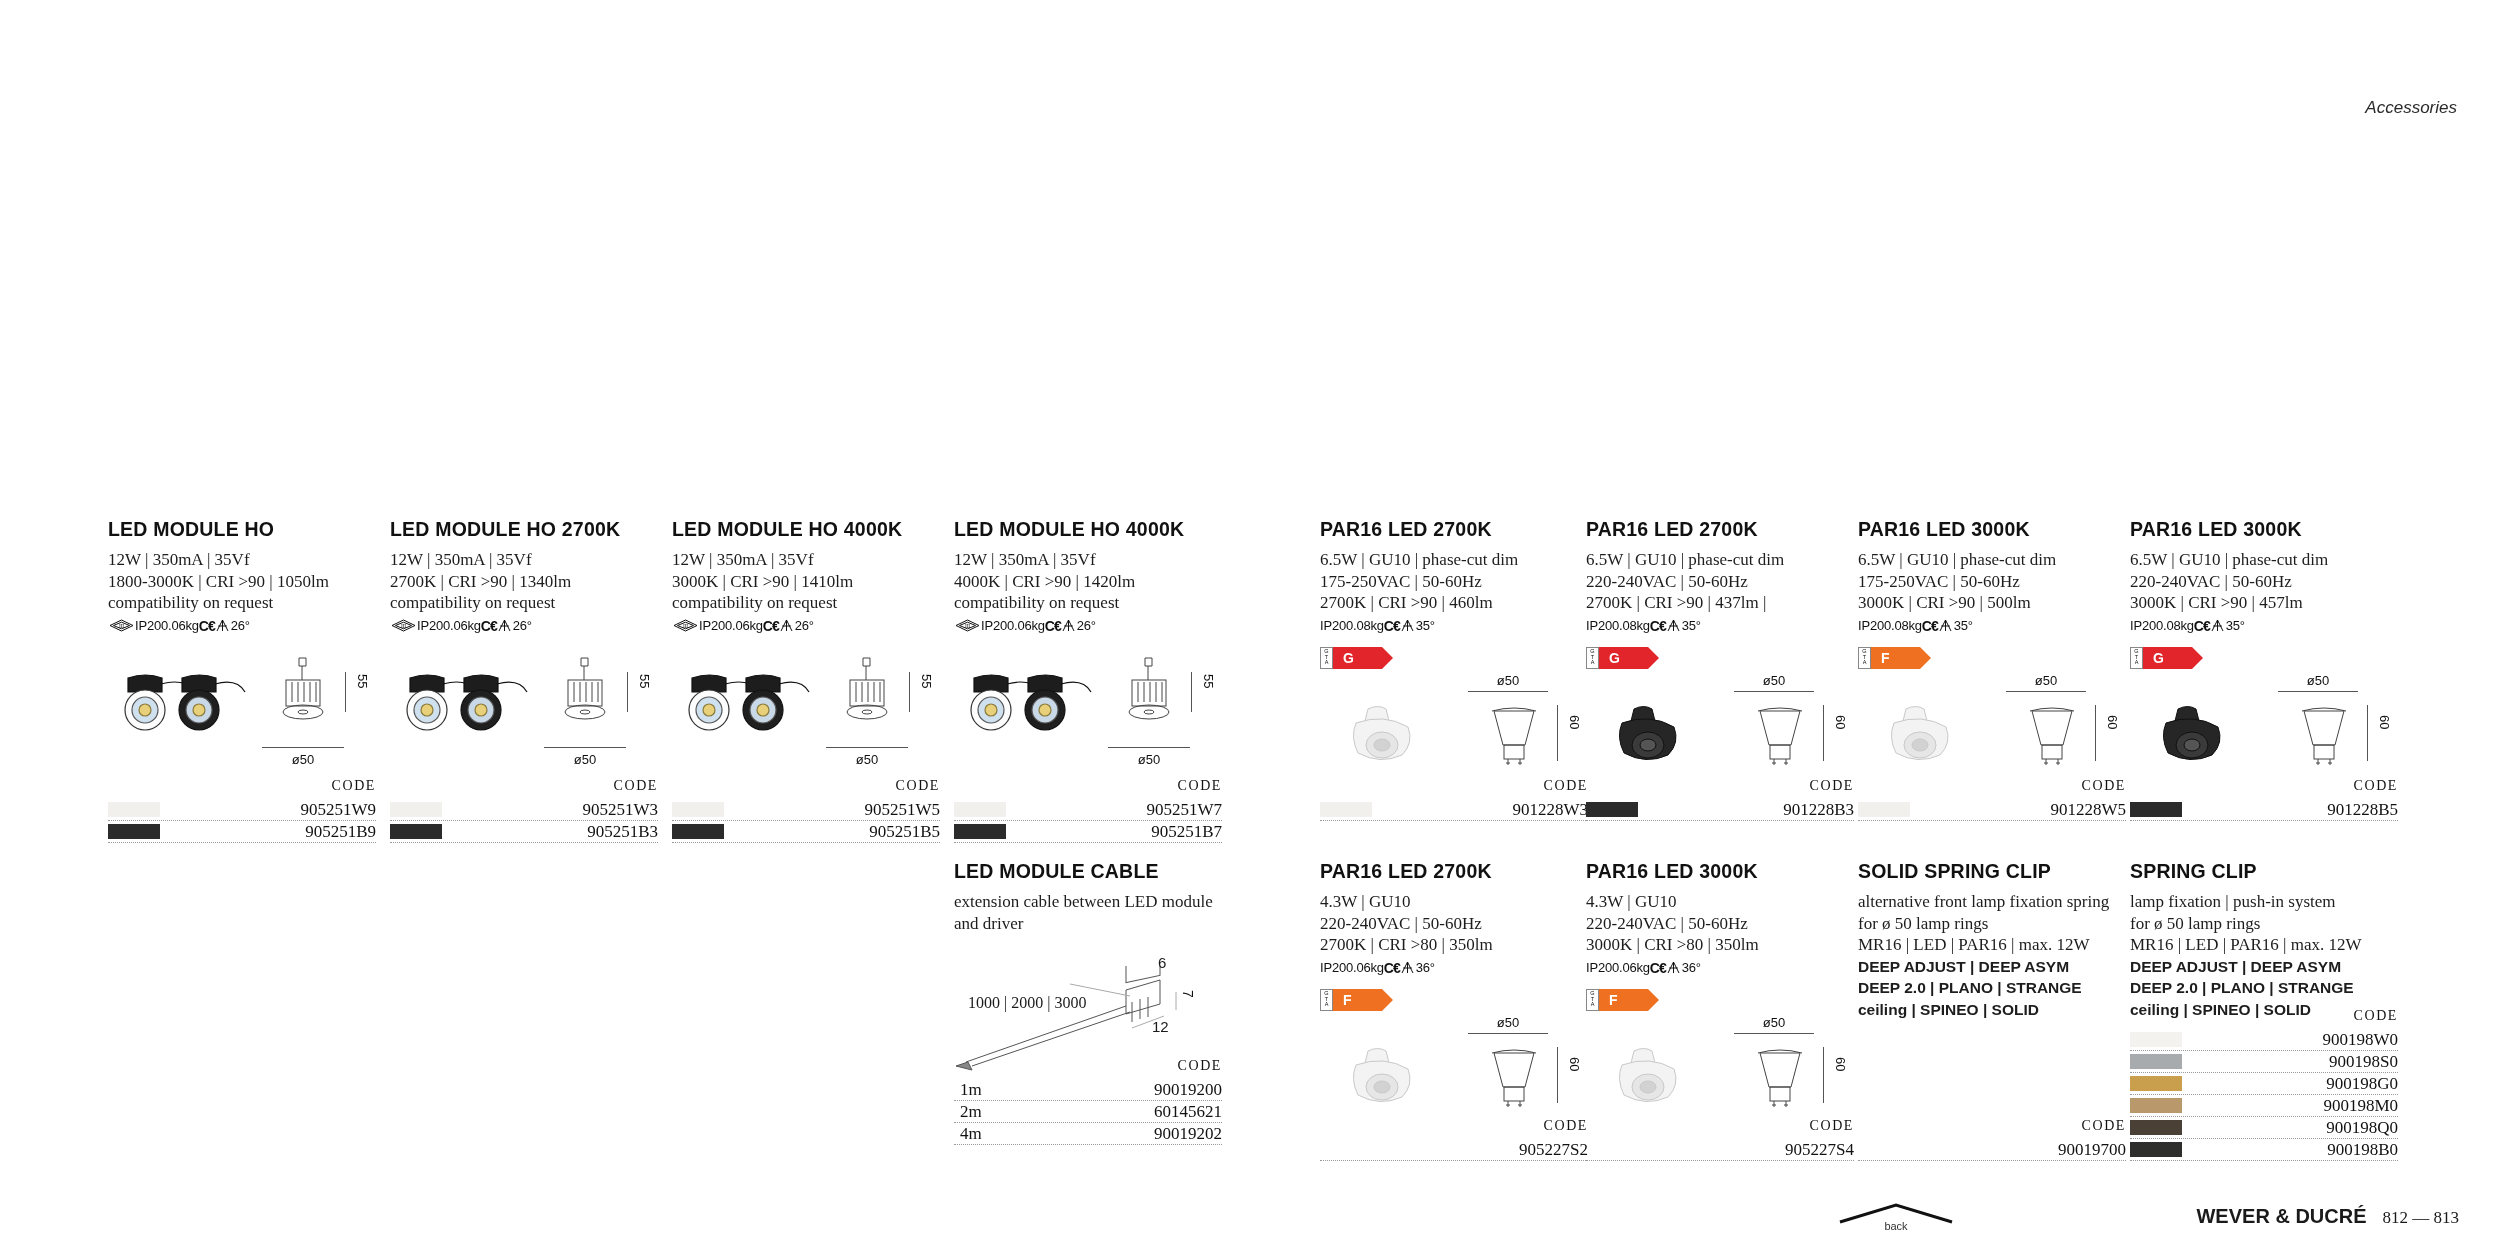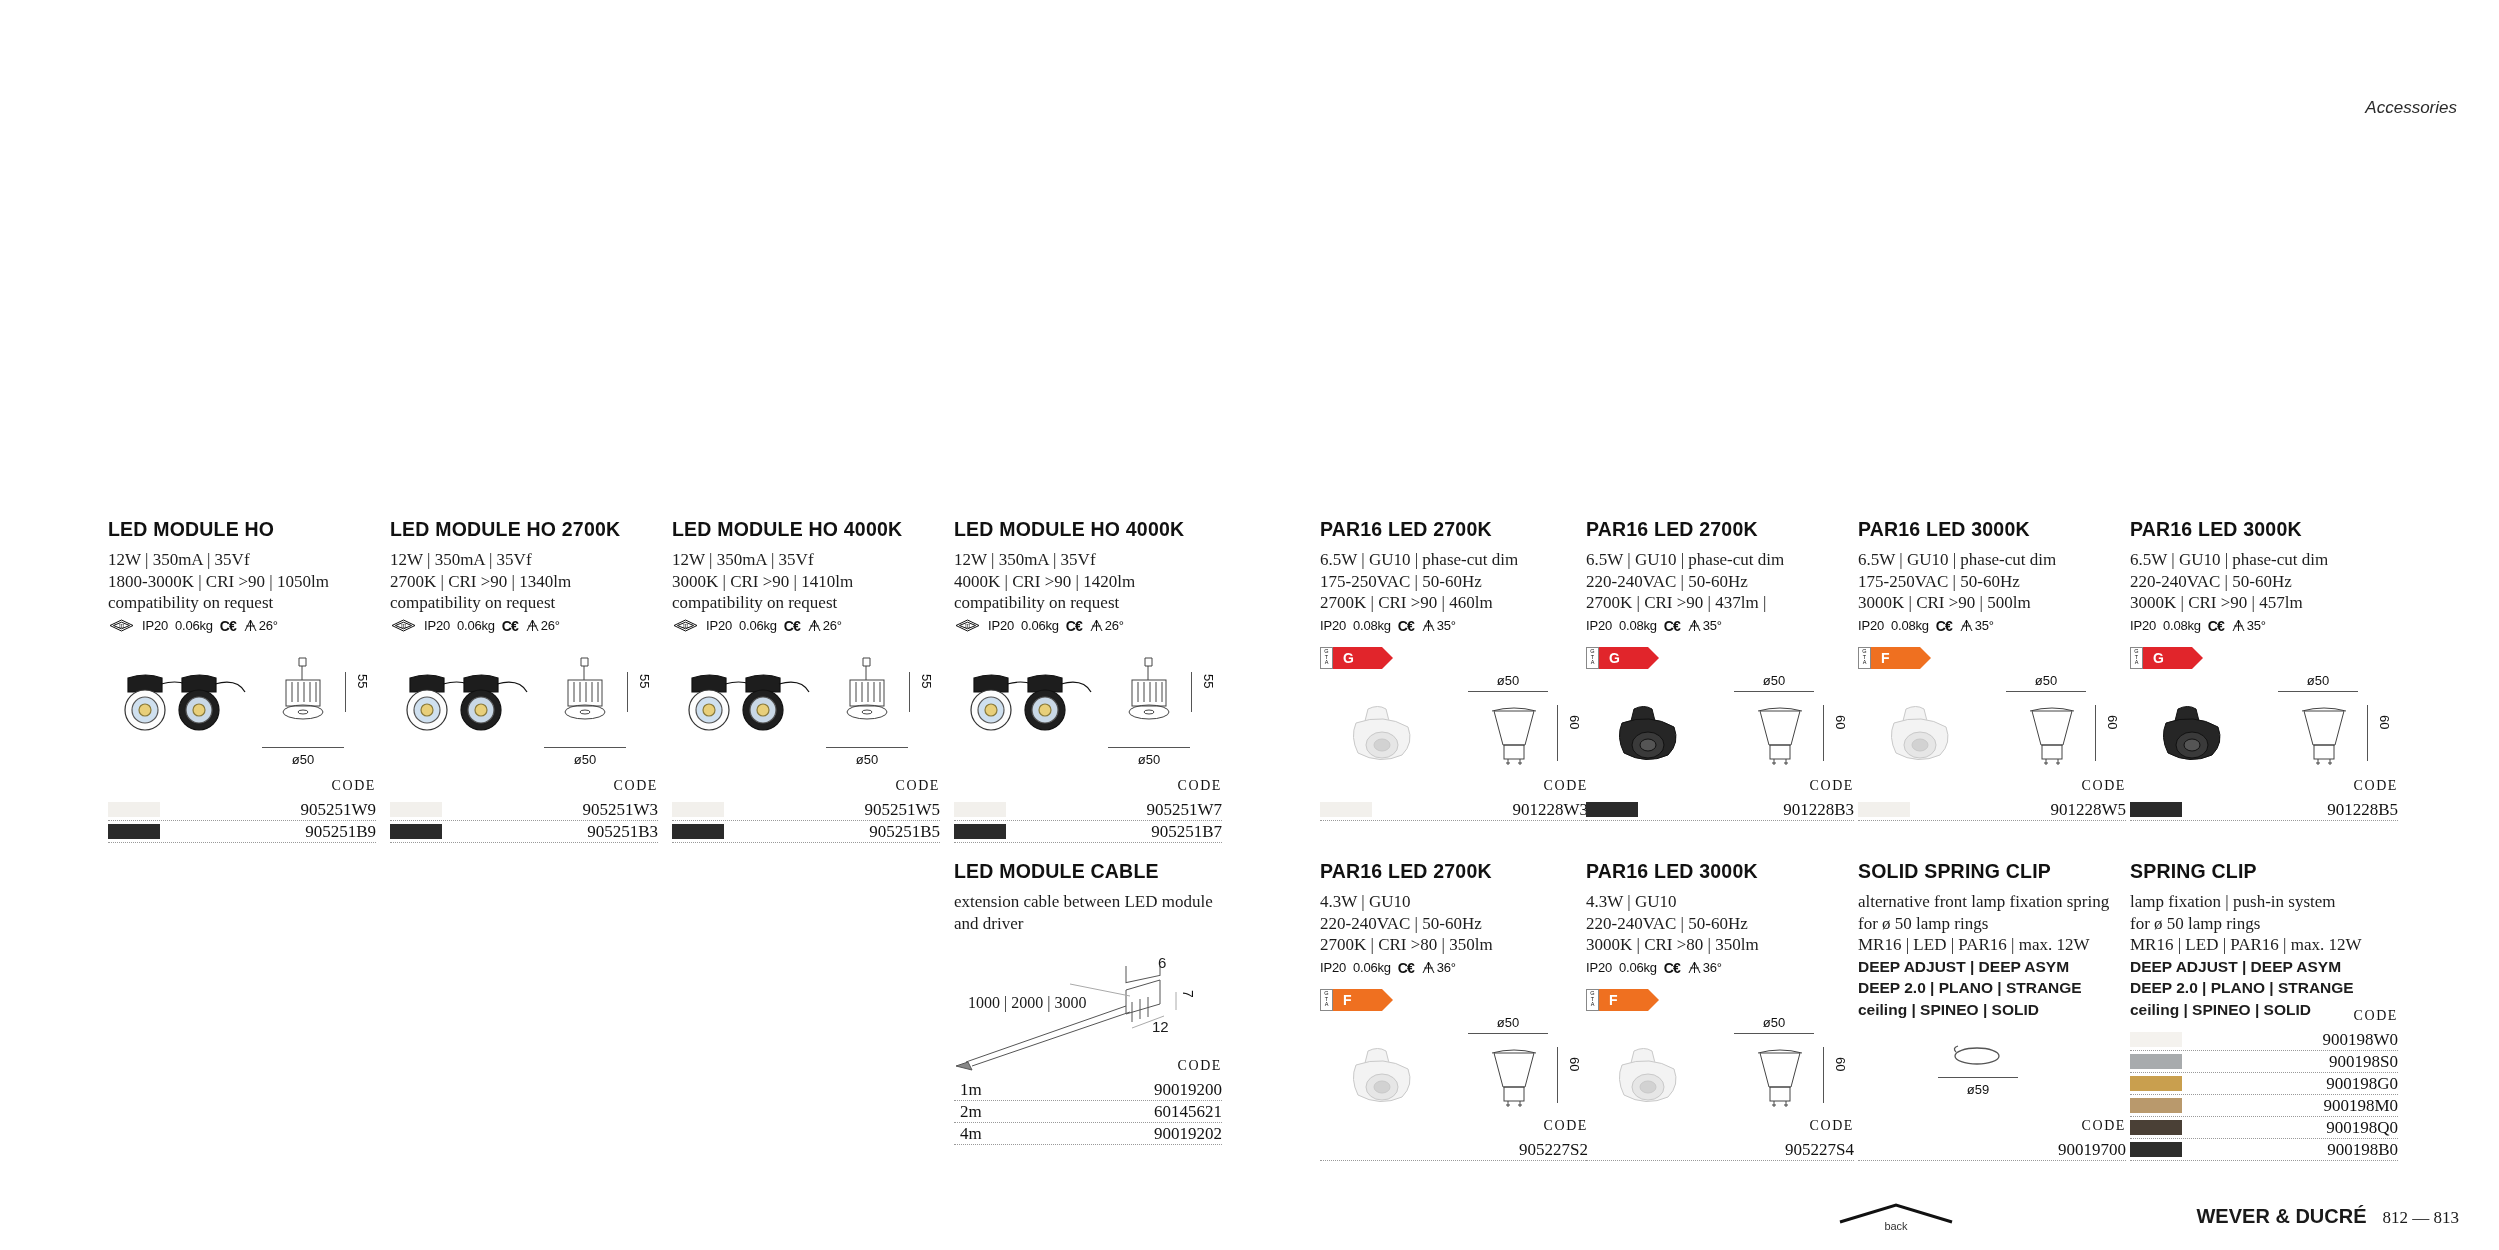--- a/index.html
+++ b/index.html
@@ -27,21 +27,21 @@
 
   
   .block { position: absolute; width: 268px; }
   .b-title {
     font-family: "Liberation Sans", sans-serif;
     font-weight: bold; font-size: 19.5px; letter-spacing: .2px;
     color: #111; white-space: nowrap; margin-bottom: 8px;
   }
   .b-line { font-size: 17px; line-height: 21.5px; color: #1d1d1d; white-space: nowrap; }
   .b-icons {
-    display: flex; align-items: center; gap: 7px;
+    display: flex; align-items: center; 
     margin-top: 4px; font-size: 13px; letter-spacing: -.2px;
     font-family: "Liberation Sans", sans-serif; color: #111;
   }
   .ico-cls2 { display:inline-block; position:relative; width:27px; height:13px; }
   .ico-cls2 svg { position:absolute; left:0; top:0; }
   .ce { font-weight: bold; font-size: 14px; letter-spacing: -1px; }
   .beam { display: inline-flex; align-items: center; gap: 1px; }
 
   
   .energy { margin-top: 13px; display: flex; align-items: stretch; height: 22px; width: 62px; }
@@ -778,32 +778,20 @@
         </div>
       </div>
       <div class="block" style="left:1858px;top:860px">
         <div class="b-title">SOLID SPRING CLIP</div>
         <div class="b-line">alternative front lamp fixation spring</div>
         <div class="b-line">for ø 50 lamp rings</div>
         <div class="b-line">MR16 | LED | PAR16 | max. 12W</div>
         <div class="b-line" style="font-family:'Liberation Sans',sans-serif;font-size:15.5px;font-weight:bold">DEEP ADJUST | DEEP ASYM</div>
         <div class="b-line" style="font-family:'Liberation Sans',sans-serif;font-size:15.5px;font-weight:bold">DEEP 2.0 | PLANO | STRANGE</div>
         <div class="b-line" style="font-family:'Liberation Sans',sans-serif;font-size:15.5px;font-weight:bold">ceiling | SPINEO | SOLID</div>
-        <div class="visual" style="height:90px;margin-top:18px">
-          <div style="position:absolute;left:84px;top:4px"><svg width="70" height="30" viewBox="0 0 70 30">
-              <g stroke="#555" fill="none" stroke-width="1.3">
-                <ellipse cx="35" cy="14" rx="22" ry="8"></ellipse>
-                <path d="M14 10 q-4 -4 2 -6"></path>
-              </g>
-            </svg></div>
-          <div style="position:absolute;left:80px;top:36px;width:80px">
-            <div class="dim-rule"></div>
-            <div class="dim-bottom">ø59</div>
-          </div>
-        </div>
       </div>
       <div class="codes" style="top:1118px;left:1858px;">
         <div class="code-head">CODE</div>
         <div class="code-row">
           <span class="sw"></span>
           <span class="code-val">90019700</span>
         </div>
       </div>
       <div class="block" style="left:2130px;top:860px">
         <div class="b-title">SPRING CLIP</div>

